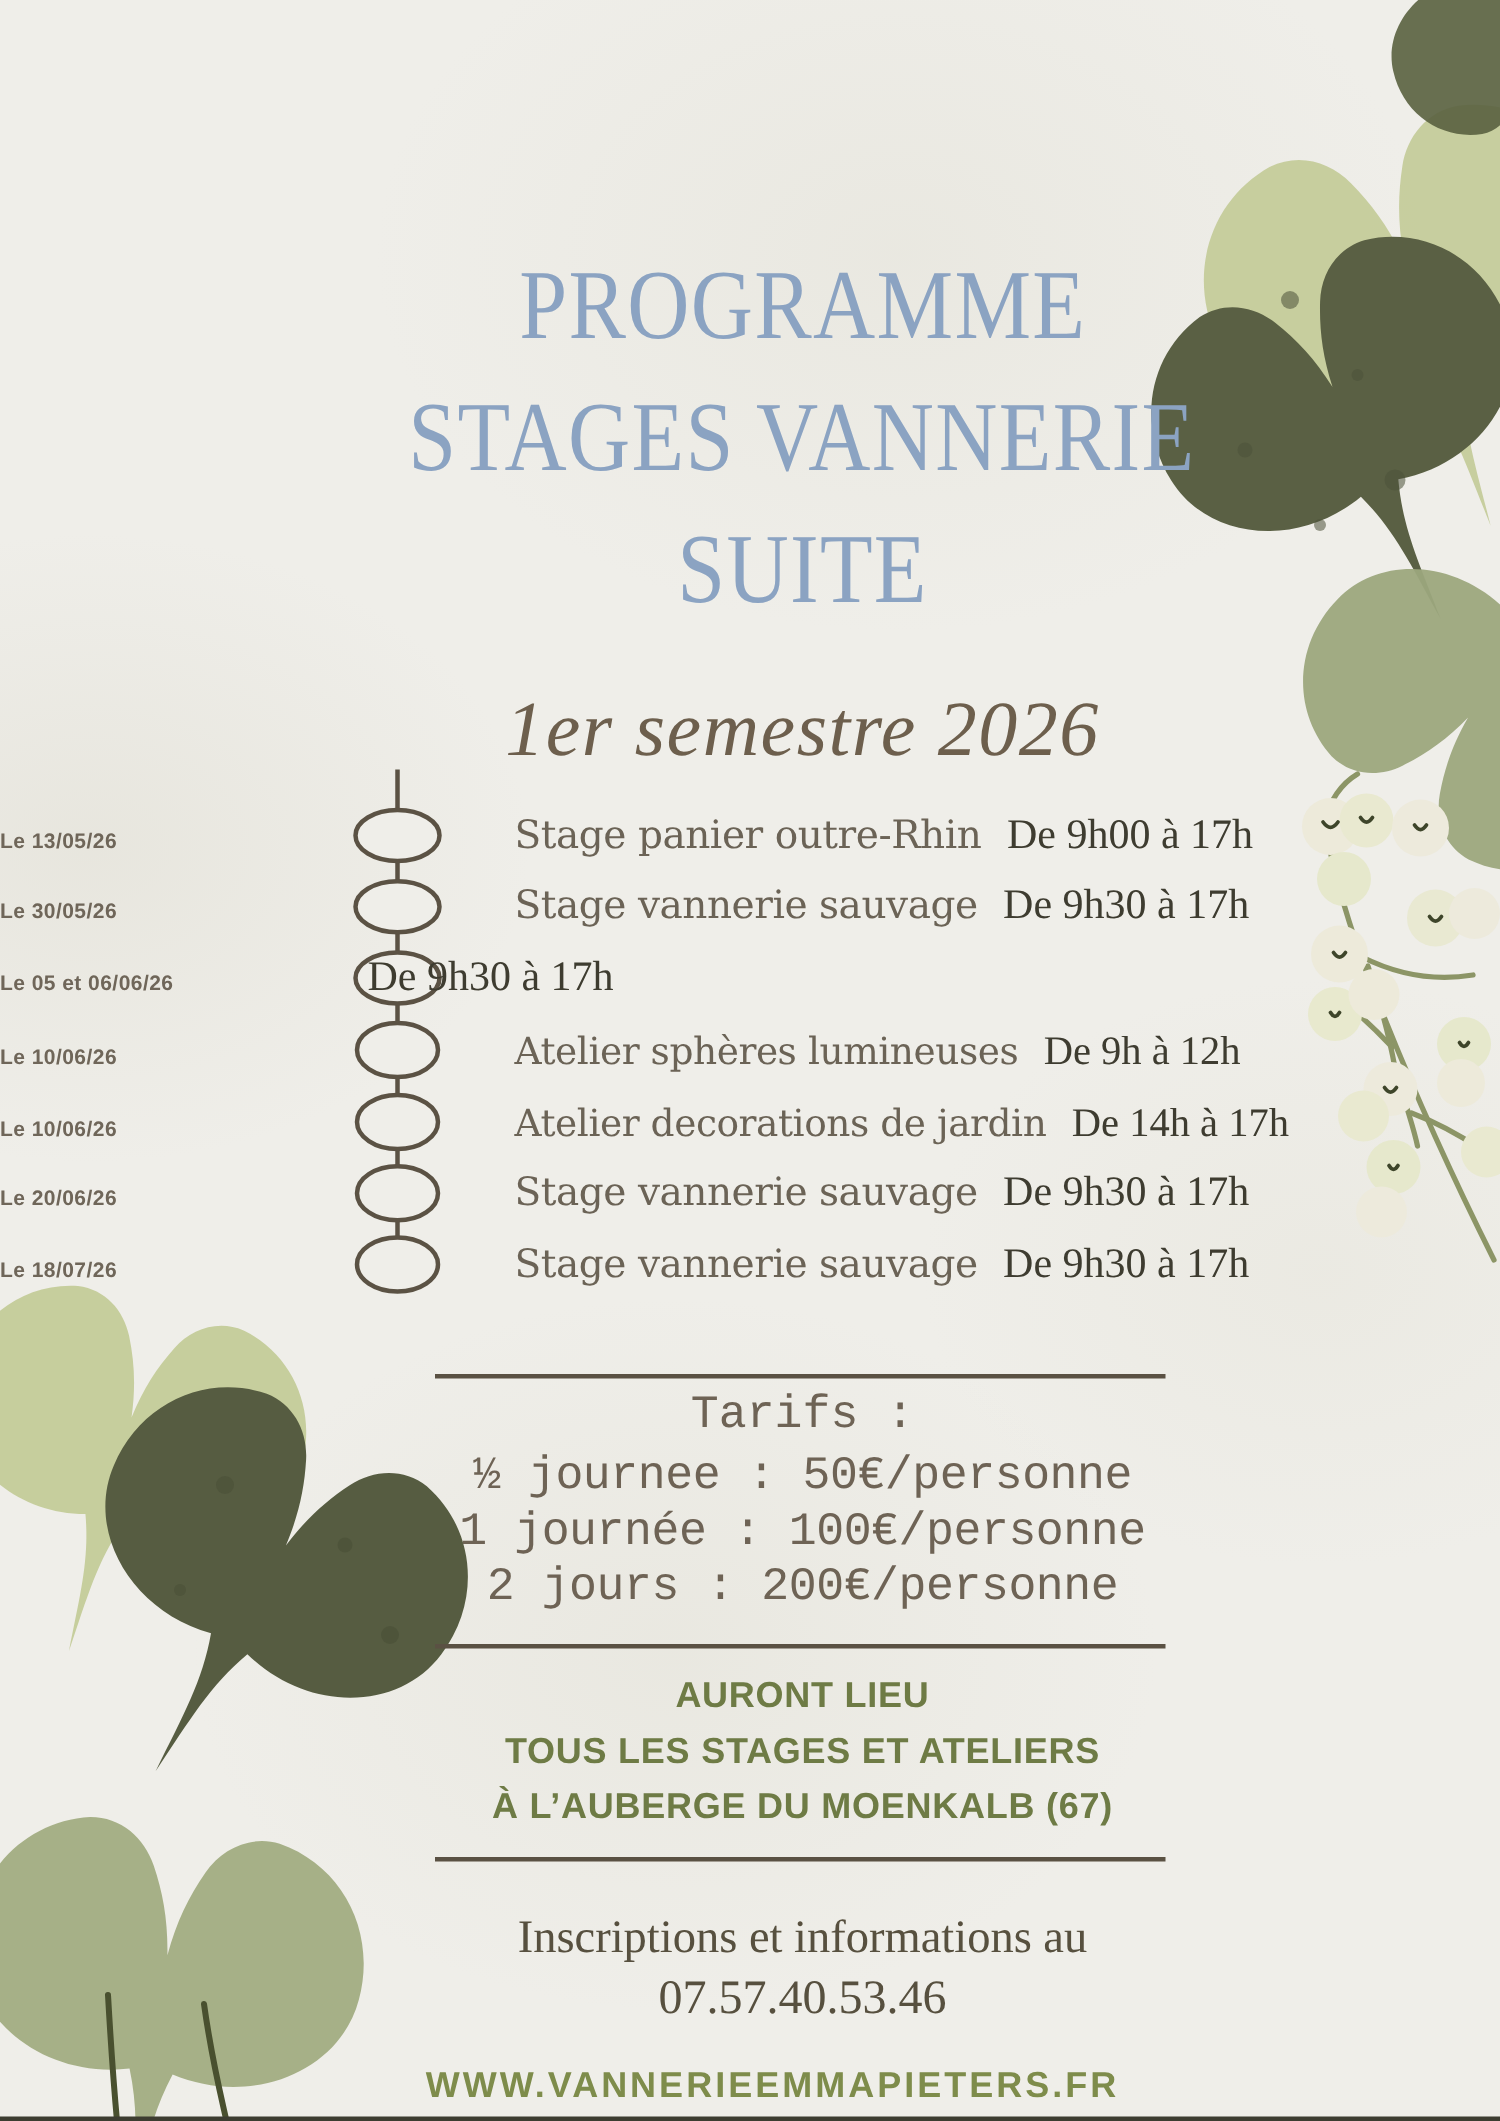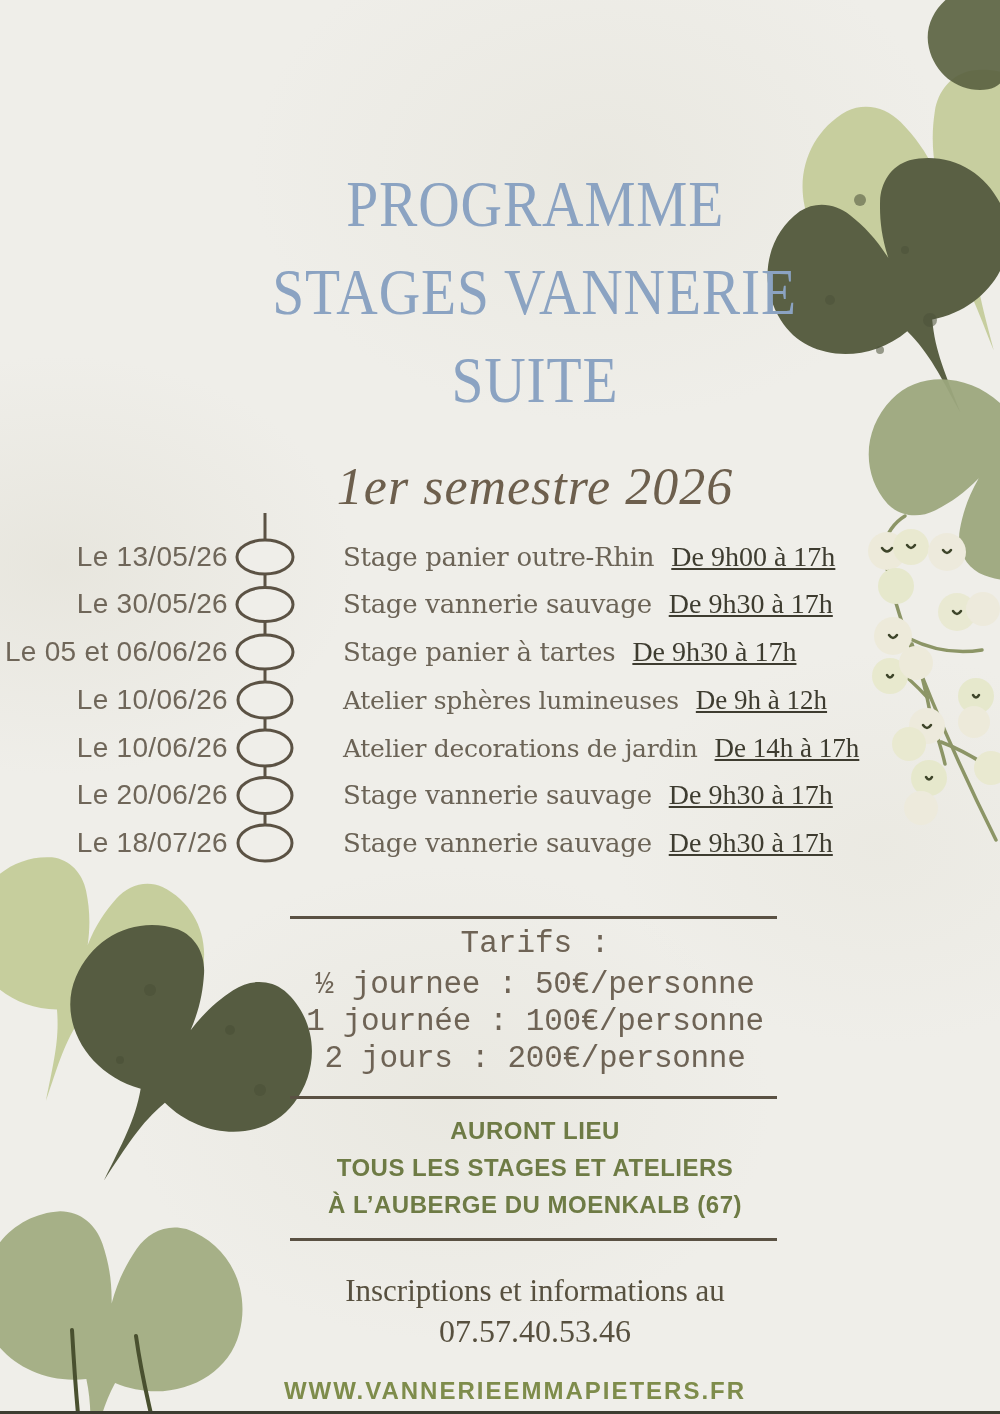--- a/index.html
+++ b/index.html
@@ -34,37 +34,36 @@
     font-style:italic;
     font-size:52px;line-height:60px;
     letter-spacing:1px;
     margin-top:33px;
   }
 
   .chain{position:absolute;left:0;top:0;}
 
   .row{position:absolute;left:0;width:100%;display:flex;align-items:baseline;line-height:40px;}
   .row .date{
-    flex:0 0 228px;text-align:right;
-    font-family:"Liberation Sans",sans-serif;font-weight:400;
-    font-size:28px;letter-spacing:.3px;
+    flex:0 0 228px;text-align:left;
+    font-family:"Liberation Sans",sans-serif;font-weight:700;
+    font-size:14px;letter-spacing:.3px;
     color:var(--date-brown,#6f6659);
   }
   .row .name{
     margin-left:115px;white-space:nowrap;
     font-family:"DejaVu Serif",serif;
     font-size:26px;letter-spacing:-.3px;
     color:var(--name-brown,#6b6356);
   }
   .row .time{
     margin-left:17px;white-space:nowrap;
     font-family:"Liberation Serif",serif;
     font-size:28px;
     color:var(--time-dark,#3e3c30);
-    text-decoration:underline;
   }
   .row.compact .name{font-size:25px;}
   .row.compact .time{font-size:27px;}
 
   .divider{position:absolute;left:290px;width:487px;height:3px;background:var(--line-brown,#5a5143);}
 
   .tarifs{top:922px;color:var(--tarif-brown,#6e6355);font-family:Liberation Mono, monospace;}
   .tarifs .heading{font-size:31px;line-height:44px;}
   .tarifs .tarif-line{font-size:31px;line-height:37px;letter-spacing:-.3px;}
 
@@ -207,21 +206,20 @@
       <span class="name">Stage panier outre-Rhin</span>
       <span class="time">De 9h00 à 17h</span>
     </div>
     <div class="row" style="top:584px">
       <span class="date">Le 30/05/26</span>
       <span class="name">Stage vannerie sauvage</span>
       <span class="time">De 9h30 à 17h</span>
     </div>
     <div class="row" style="top:632px">
       <span class="date">Le 05 et 06/06/26</span>
-      <span class="name">Stage panier à tartes</span>
       <span class="time">De 9h30 à 17h</span>
     </div>
     <div class="row compact" style="top:680px">
       <span class="date">Le 10/06/26</span>
       <span class="name">Atelier sphères lumineuses</span>
       <span class="time">De 9h à 12h</span>
     </div>
     <div class="row compact" style="top:728px">
       <span class="date">Le 10/06/26</span>
       <span class="name">Atelier decorations de jardin</span>

